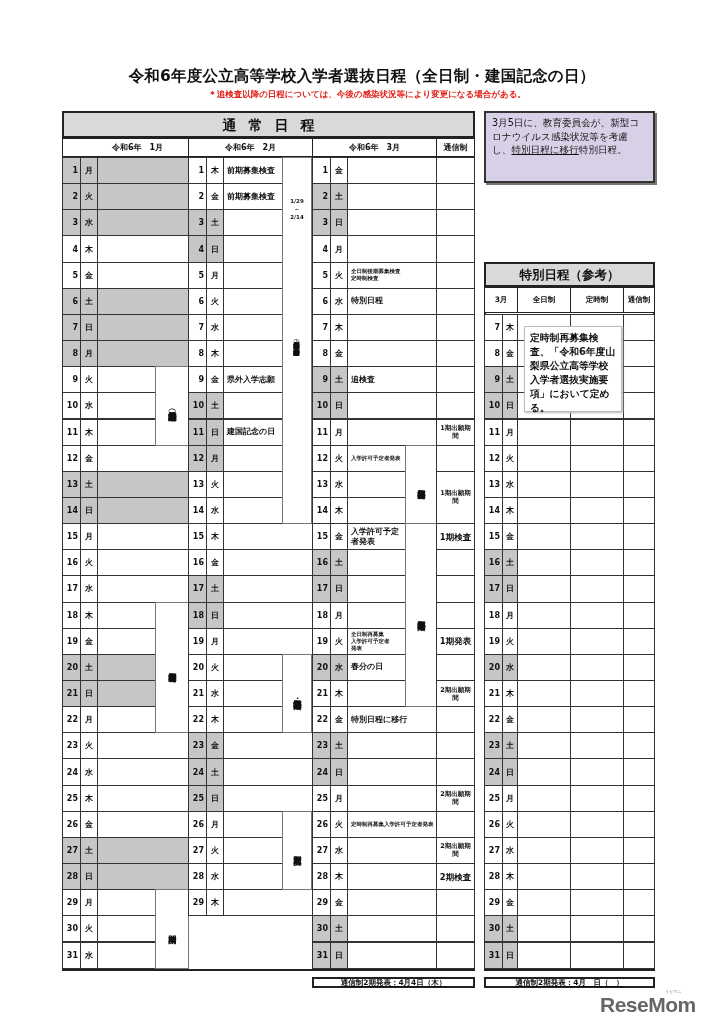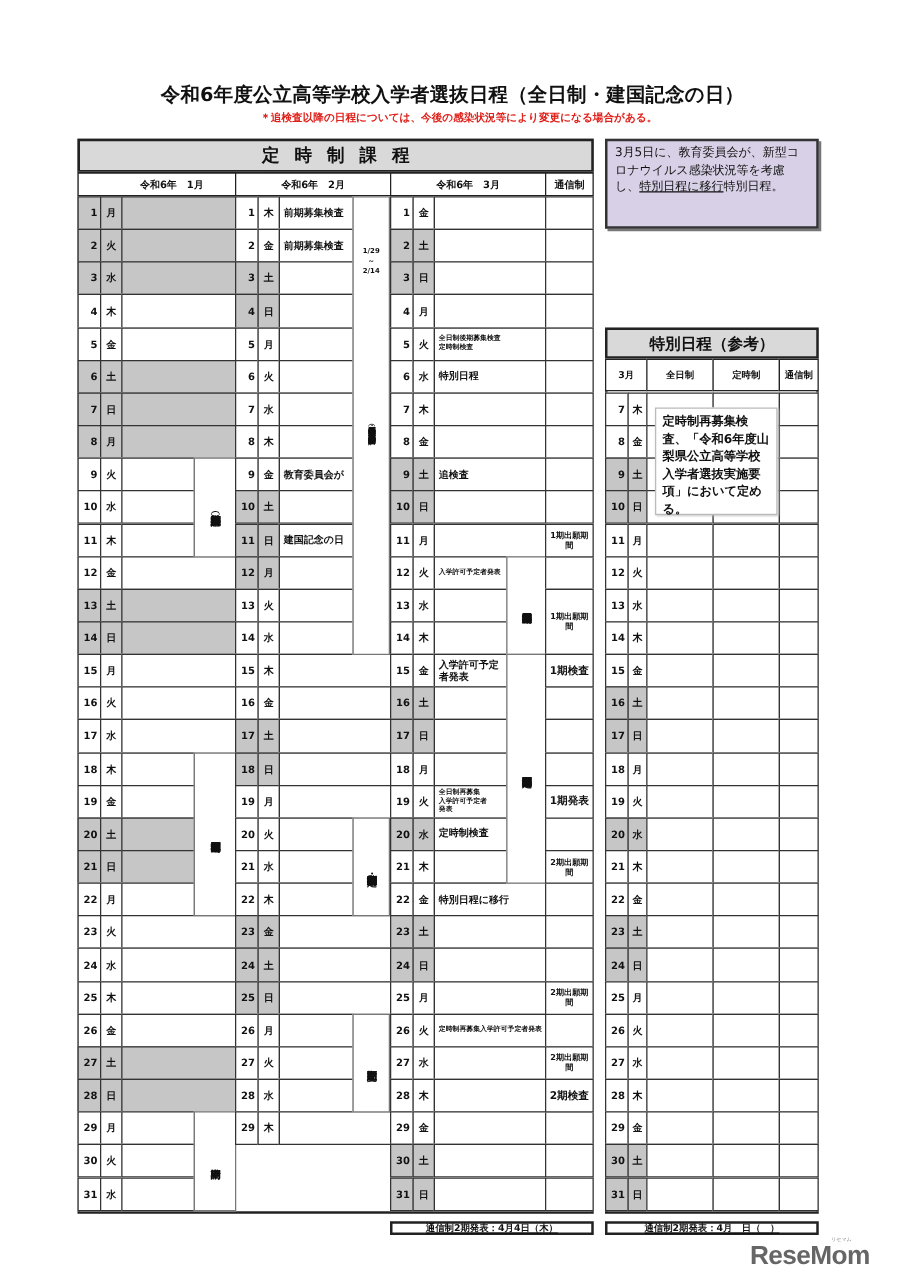--- a/index.html
+++ b/index.html
@@ -43,21 +43,21 @@
   #logo { left: 600px; top: 993px; font-size: 21px; font-weight: bold; color: #666; letter-spacing: -0.5px; font-family: "Liberation Sans", sans-serif; }
   #logo-kana { left: 665px; top: 989px; font-size: 4px; color: #888; }
 </style>
 </head>
 <body>
 
 <div id="title" class="abs">令和6年度公立高等学校入学者選抜日程（全日制・建国記念の日）</div>
 <div id="note" class="abs">＊追検査以降の日程については、今後の感染状況等により変更になる場合がある。</div>
 
 <div id="main" class="abs"></div>
-<div id="main-title" class="abs">定時制課程</div>
+<div id="main-title" class="abs">通常日程</div>
 <div class="abs mhead" style="left:62px;width:151px;">令和6年　1月</div>
 <div class="abs mhead" style="left:188px;width:125px;">令和6年　2月</div>
 <div class="abs mhead" style="left:312px;width:125px;">令和6年　3月</div>
 <div class="abs mhead" style="left:436px;width:39px;">通信制</div>
 
 <div id="grid">
     <div class="cell num gray" style="left: 62px; top: 157px; width: 19px; height: 27.15px; white-space: pre-line;">1</div>
     <div class="cell dow gray" style="left: 80px; top: 157px; width: 18px; height: 27.15px; white-space: pre-line;">月</div>
     <div class="cell ev gray" style="left: 97px; top: 157px; width: 93px; height: 27.15px; white-space: pre-line;"></div>
     <div class="cell num gray" style="left: 62px; top: 183.15px; width: 19px; height: 27.15px; white-space: pre-line;">2</div>
@@ -173,21 +173,21 @@
     <div class="cell dow" style="left: 206px; top: 287.75px; width: 18px; height: 27.15px; white-space: pre-line;">火</div>
     <div class="cell ev" style="left: 223px; top: 287.75px; width: 60px; height: 27.15px; white-space: pre-line;"></div>
     <div class="cell num" style="left: 188px; top: 313.9px; width: 19px; height: 27.15px; white-space: pre-line;">7</div>
     <div class="cell dow" style="left: 206px; top: 313.9px; width: 18px; height: 27.15px; white-space: pre-line;">水</div>
     <div class="cell ev" style="left: 223px; top: 313.9px; width: 60px; height: 27.15px; white-space: pre-line;"></div>
     <div class="cell num" style="left: 188px; top: 340.05px; width: 19px; height: 27.15px; white-space: pre-line;">8</div>
     <div class="cell dow" style="left: 206px; top: 340.05px; width: 18px; height: 27.15px; white-space: pre-line;">木</div>
     <div class="cell ev" style="left: 223px; top: 340.05px; width: 60px; height: 27.15px; white-space: pre-line;"></div>
     <div class="cell num" style="left: 188px; top: 366.2px; width: 19px; height: 27.15px; white-space: pre-line;">9</div>
     <div class="cell dow" style="left: 206px; top: 366.2px; width: 18px; height: 27.15px; white-space: pre-line;">金</div>
-    <div class="cell ev" style="left: 223px; top: 366.2px; width: 60px; height: 27.15px; white-space: pre-line;">教育委員会が</div>
+    <div class="cell ev" style="left: 223px; top: 366.2px; width: 60px; height: 27.15px; white-space: pre-line;">県外入学志願</div>
     <div class="cell num gray" style="left: 188px; top: 392.35px; width: 19px; height: 27.15px; white-space: pre-line;">10</div>
     <div class="cell dow gray" style="left: 206px; top: 392.35px; width: 18px; height: 27.15px; white-space: pre-line;">土</div>
     <div class="cell ev" style="left: 223px; top: 392.35px; width: 60px; height: 27.15px; white-space: pre-line;"></div>
     <div class="cell num gray" style="left: 188px; top: 418.5px; width: 19px; height: 27.15px; white-space: pre-line;">11</div>
     <div class="cell dow gray" style="left: 206px; top: 418.5px; width: 18px; height: 27.15px; white-space: pre-line;">日</div>
     <div class="cell ev" style="left: 223px; top: 418.5px; width: 60px; height: 27.15px; white-space: pre-line;">建国記念の日</div>
     <div class="cell num gray" style="left: 188px; top: 444.65px; width: 19px; height: 27.15px; white-space: pre-line;">12</div>
     <div class="cell dow gray" style="left: 206px; top: 444.65px; width: 18px; height: 27.15px; white-space: pre-line;">月</div>
     <div class="cell ev" style="left: 223px; top: 444.65px; width: 60px; height: 27.15px; white-space: pre-line;"></div>
     <div class="cell num" style="left: 188px; top: 470.8px; width: 19px; height: 27.15px; white-space: pre-line;">13</div>
@@ -302,21 +302,21 @@
     <div class="cell num" style="left: 312px; top: 601.55px; width: 19px; height: 27.15px; white-space: pre-line;">18</div>
     <div class="cell dow" style="left: 330px; top: 601.55px; width: 18px; height: 27.15px; white-space: pre-line;">月</div>
     <div class="cell ev" style="left: 347px; top: 601.55px; width: 59px; height: 27.15px; white-space: pre-line;"></div>
     <div class="cell num" style="left: 312px; top: 627.7px; width: 19px; height: 27.15px; white-space: pre-line;">19</div>
     <div class="cell dow" style="left: 330px; top: 627.7px; width: 18px; height: 27.15px; white-space: pre-line;">火</div>
     <div class="cell ev small" style="left: 347px; top: 627.7px; width: 59px; height: 27.15px; white-space: pre-line;">全日制再募集
 入学許可予定者
 発表</div>
     <div class="cell num gray" style="left: 312px; top: 653.85px; width: 19px; height: 27.15px; white-space: pre-line;">20</div>
     <div class="cell dow gray" style="left: 330px; top: 653.85px; width: 18px; height: 27.15px; white-space: pre-line;">水</div>
-    <div class="cell ev" style="left: 347px; top: 653.85px; width: 59px; height: 27.15px; white-space: pre-line;">定時制検査</div>
+    <div class="cell ev" style="left: 347px; top: 653.85px; width: 59px; height: 27.15px; white-space: pre-line;">春分の日</div>
     <div class="cell num" style="left: 312px; top: 680px; width: 19px; height: 27.15px; white-space: pre-line;">21</div>
     <div class="cell dow" style="left: 330px; top: 680px; width: 18px; height: 27.15px; white-space: pre-line;">木</div>
     <div class="cell ev" style="left: 347px; top: 680px; width: 59px; height: 27.15px; white-space: pre-line;"></div>
     <div class="cell num" style="left: 312px; top: 706.15px; width: 19px; height: 27.15px; white-space: pre-line;">22</div>
     <div class="cell dow" style="left: 330px; top: 706.15px; width: 18px; height: 27.15px; white-space: pre-line;">金</div>
     <div class="cell ev" style="left: 347px; top: 706.15px; width: 90px; height: 27.15px; white-space: pre-line;">特別日程に移行</div>
     <div class="cell num gray" style="left: 312px; top: 732.3px; width: 19px; height: 27.15px; white-space: pre-line;">23</div>
     <div class="cell dow gray" style="left: 330px; top: 732.3px; width: 18px; height: 27.15px; white-space: pre-line;">土</div>
     <div class="cell ev" style="left: 347px; top: 732.3px; width: 90px; height: 27.15px; white-space: pre-line;"></div>
     <div class="cell num gray" style="left: 312px; top: 758.45px; width: 19px; height: 27.15px; white-space: pre-line;">24</div>

